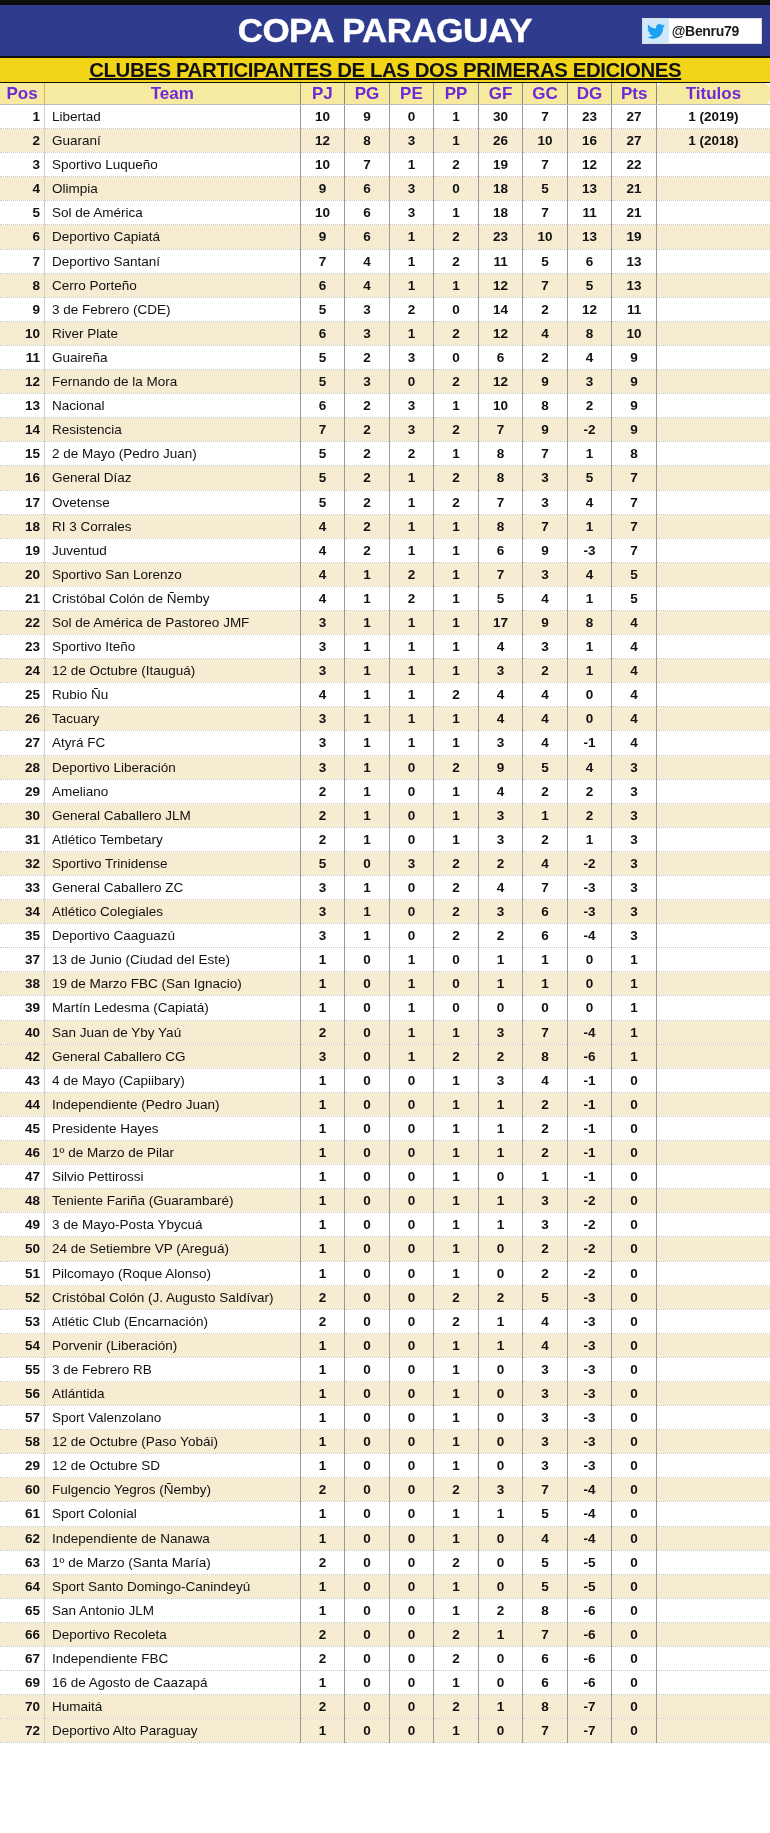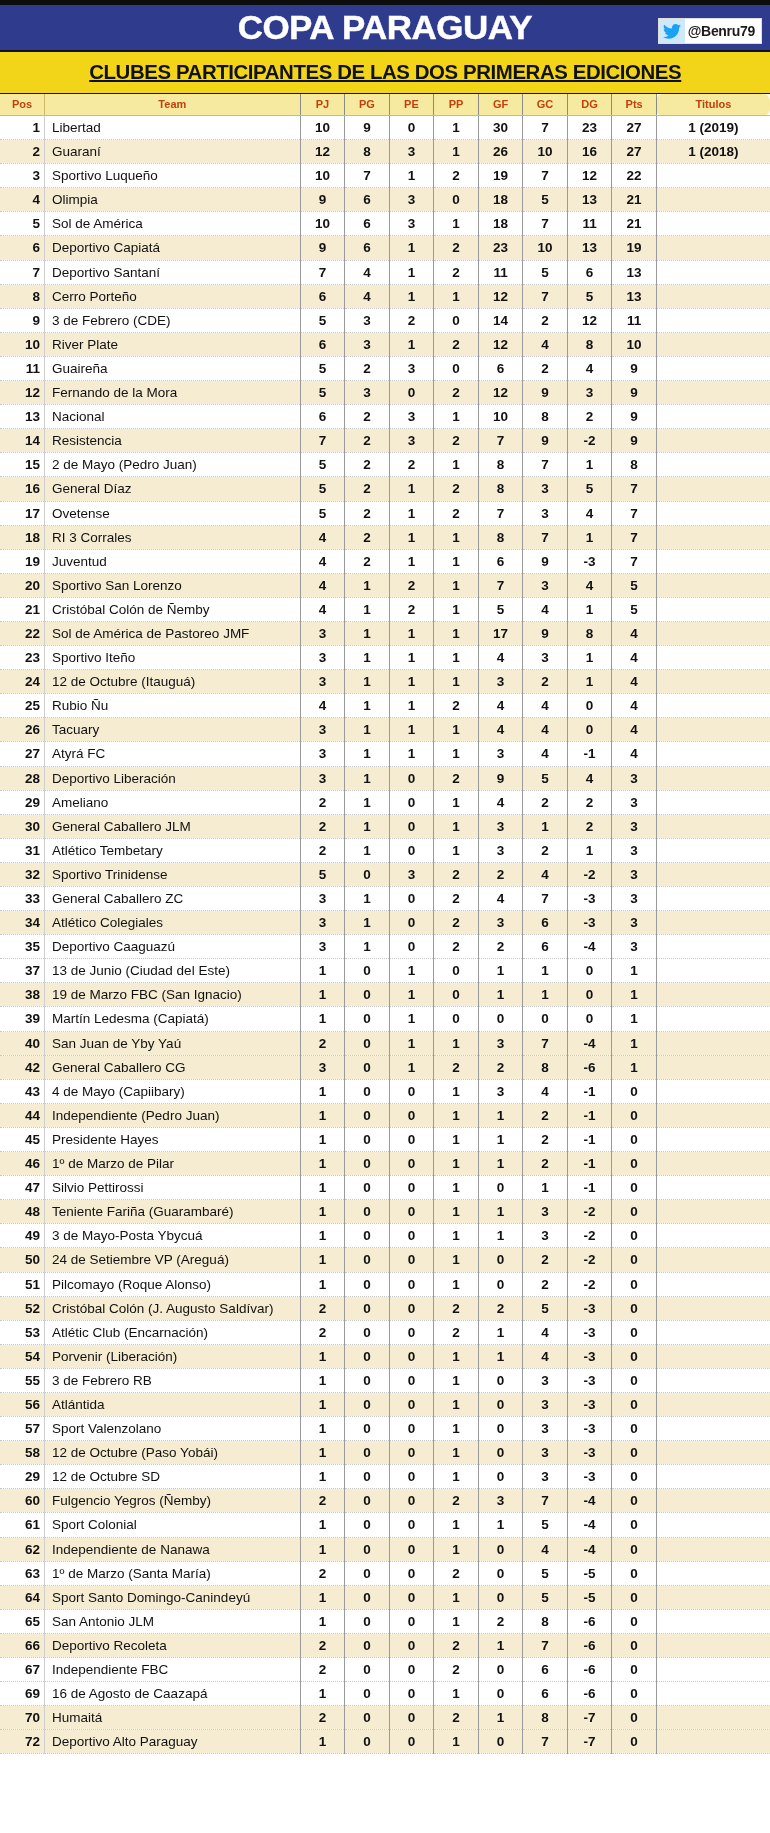--- a/index.html
+++ b/index.html
@@ -12,21 +12,21 @@
     width: 770px;
     height: 1833px;
     position: relative;
     background: #ffffff;
     overflow: hidden;
   }
 
   
   .banner {
     position: relative;
-    height: 50px;
+    height: 56px;
     background: #2f3b8c;
     border-top: 5px solid #0d0d0d;
     display: flex;
     align-items: center;
     justify-content: center;
   }
   .banner-title {
     font-size: 33px;
     font-weight: bold;
     color: #ffffff;
@@ -36,42 +36,42 @@
     -webkit-text-stroke: 0.4px #ffffff;
   }
   .twitter-badge {
     position: absolute;
     right: 8px;
     top: 13px;
     height: 26px;
     background: #ffffff;
     display: flex;
     align-items: center;
-    padding: 0 6px 0 0;
+    padding: 0 22px 0 0;
     border: 1px solid #dddddd;
   }
   .tw-icon {
     width: 26px;
     height: 24px;
     background: #cfe8fa;
     display: flex;
     align-items: center;
     justify-content: center;
     margin-right: 3px;
   }
   .tw-handle {
     font-size: 14px;
     font-weight: bold;
     color: #1b1b1b;
     letter-spacing: -0.3px;
   }
 
   
   .subtitle-bar {
-    height: 44px;
+    height: 27px;
     background: #f2d518;
     border-top: 2px solid #111111;
     border-bottom: 1px solid #111111;
     display: flex;
     align-items: center;
     justify-content: center;
   }
   .subtitle-text {
     font-size: 20px;
     font-weight: bold;
@@ -88,23 +88,23 @@
     border-collapse: collapse;
     table-layout: fixed;
   }
   table.standings col.c-pos    { width: 42px; }
   table.standings col.c-team   { width: 241px; }
   table.standings col.c-stat   { width: 42px; }
   table.standings col.c-titulos{ width: 107px; }
 
   thead th {
     background: #f6eaa0;
-    font-size: 11px;
+    font-size: 17px;
     font-weight: bold;
-    color: #c2410c;
+    color: #6d28d9;
     height: 21px;
     line-height: 21px;
     padding: 0;
     border-right: 1px solid #8a8a8a;
     border-bottom: 1px solid #b9b9b9;
     text-align: center;
   }
   thead th.th-pos { border-right: 1px solid #c9b96a; }
   thead th:last-child { border-right: none; border-radius: 7px; }
 

